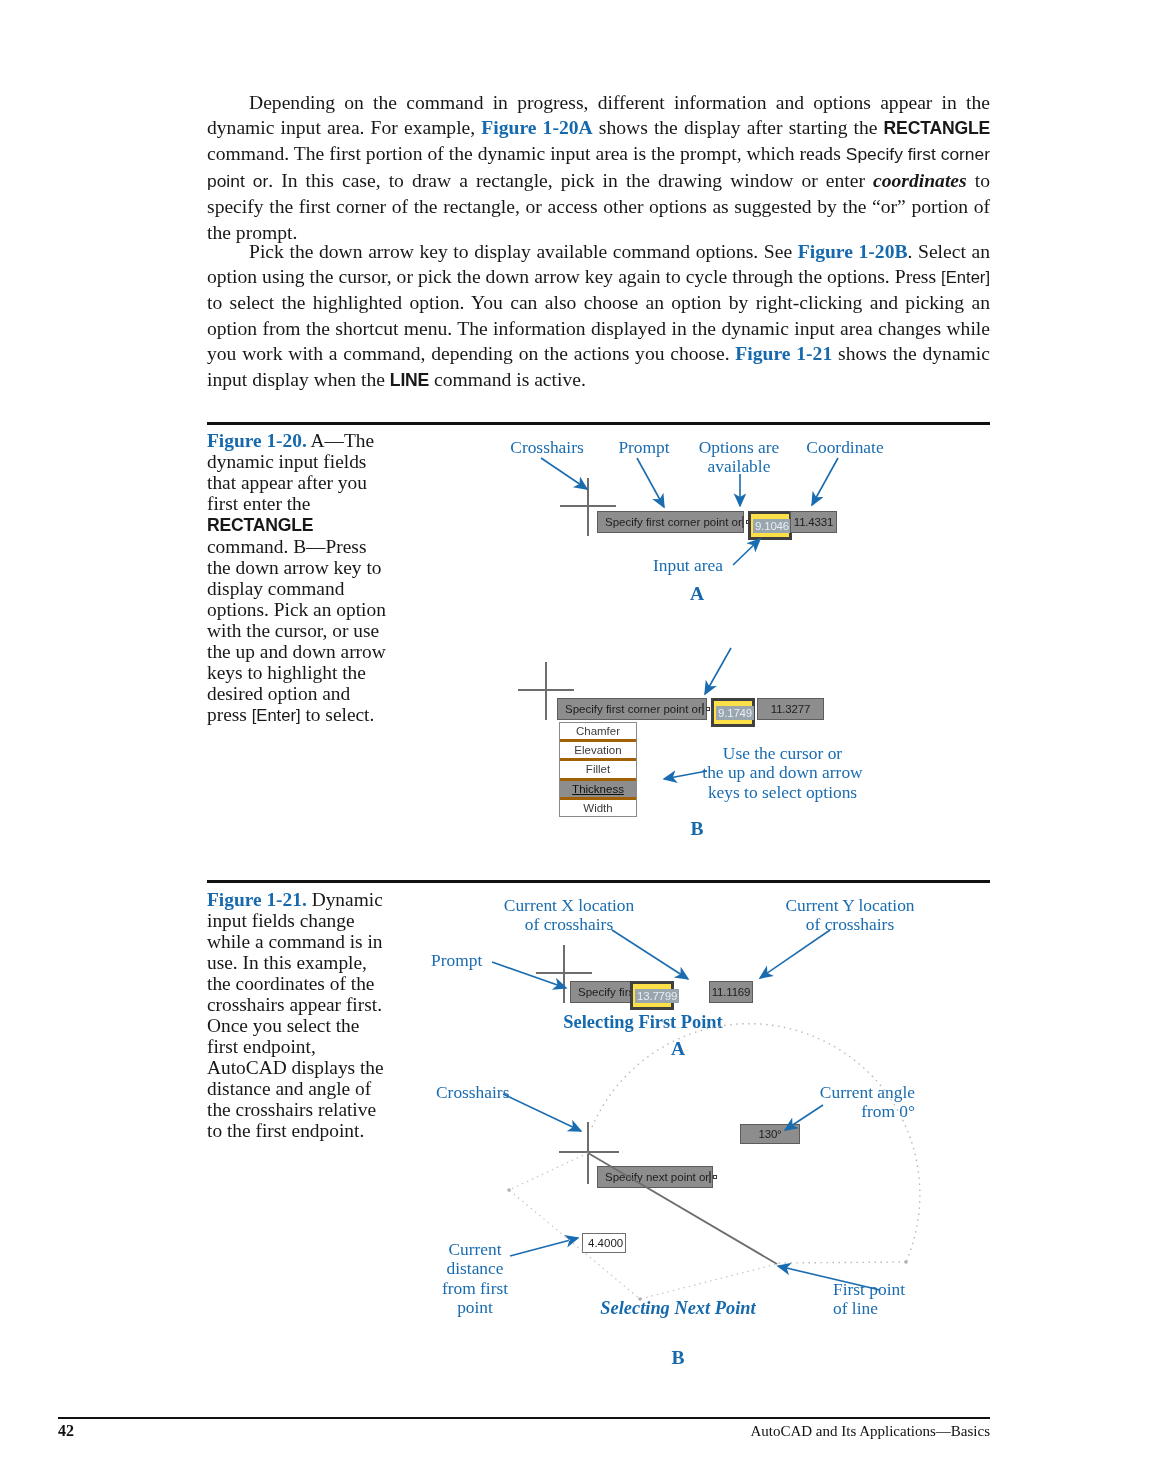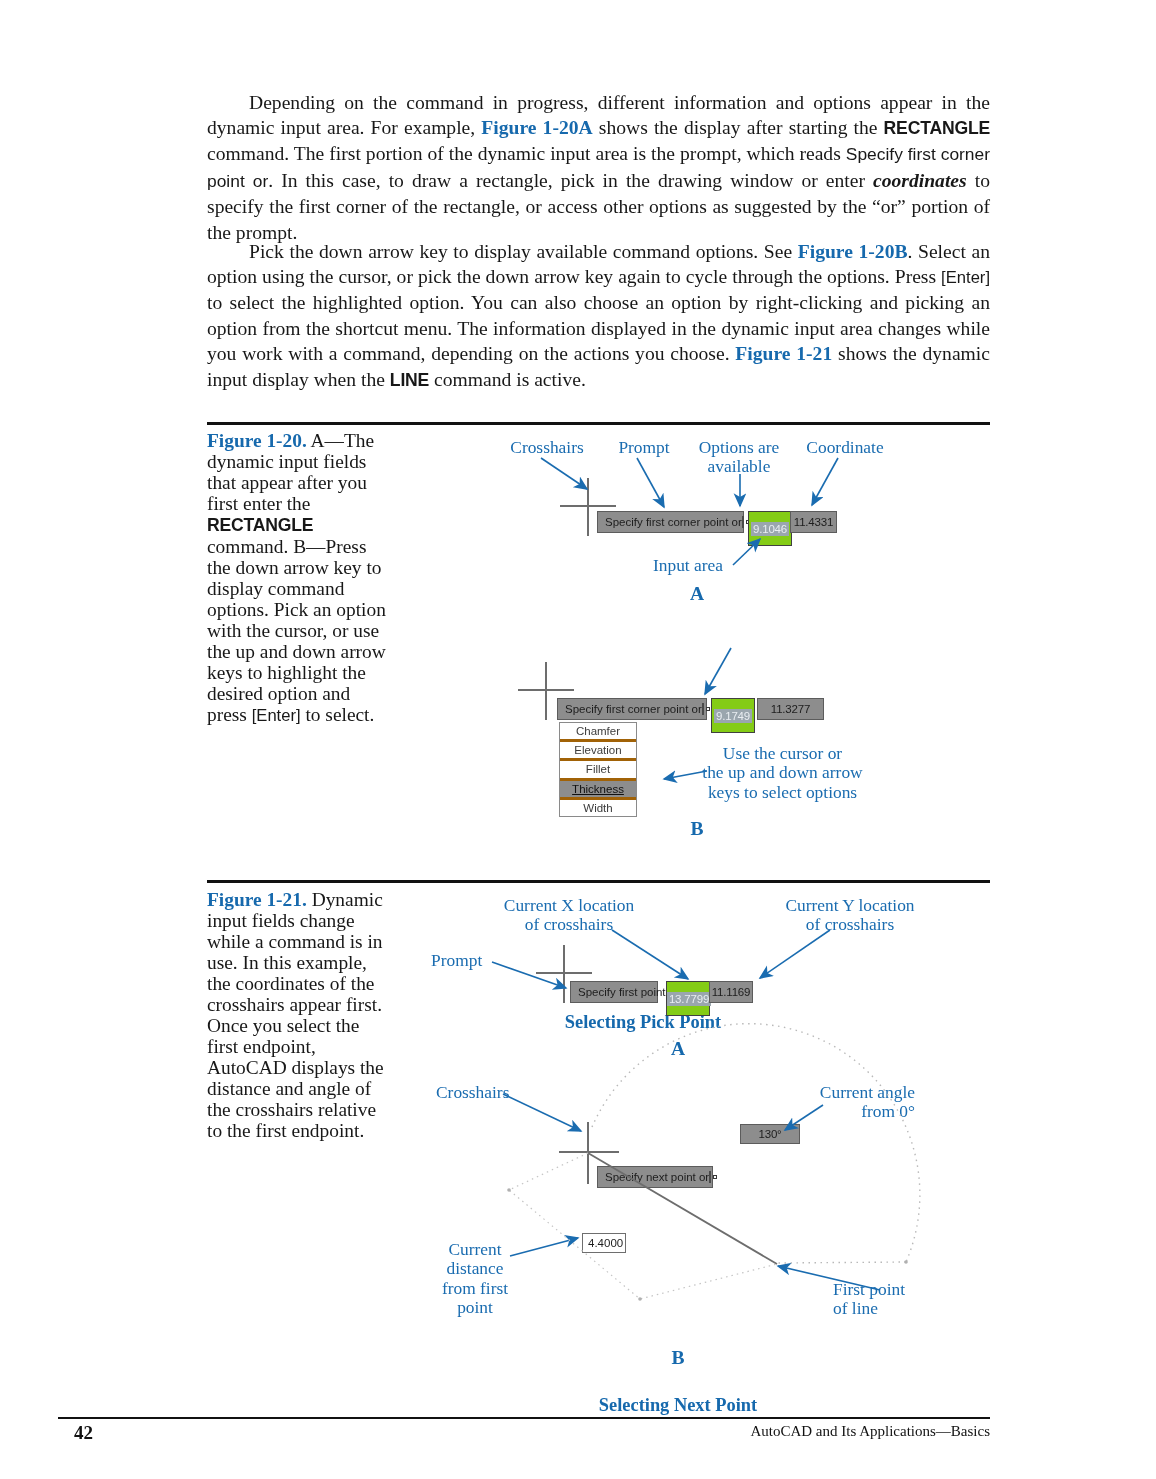--- a/index.html
+++ b/index.html
@@ -93,22 +93,22 @@
     width:12px;height:12px;
     border:1px solid #4a4a4a;background:#a9a9a9;
     position:relative;margin-left:auto;margin-right:5px;
     box-sizing:border-box;
   }
   .dd-btn:after{
     content:"";position:absolute;left:3px;top:3px;width:4px;height:4px;
     border:1px solid #3a3a3a;box-sizing:border-box;
   }
   .field-white{
-    position:absolute;background:#84cc16;border:1px solid #404040;
-    box-sizing:border-box;height:35px;
+    position:absolute;background:#fde047;border:3px solid #404040;
+    box-sizing:border-box;height:29px;
     display:flex;align-items:center;justify-content:flex-start;
     font-family:"Liberation Sans", sans-serif;font-size:11.5px;
   }
   .field-white .sel{
     background:#9aa6ae;color:#e9eef2;padding:1px 2px;margin-left:2px;letter-spacing:-0.2px;
   }
   .field-gray{
     position:absolute;background:#8d8d8d;border:1px solid #5c5c5c;
     box-sizing:border-box;height:22px;
     display:flex;align-items:center;justify-content:center;
@@ -139,22 +139,22 @@
   
   .cross{position:absolute;}
   .cross .h{position:absolute;background:#6d6d6d;height:2px;}
   .cross .v{position:absolute;background:#6d6d6d;width:2px;}
 
   svg.overlay{position:absolute;left:0;top:0;width:1156px;height:1479px;pointer-events:none;}
 
   
   #footer-rule{position:absolute;left:58px;top:1417px;width:932px;height:2px;background:#111;}
   #page-number{
-    position:absolute;left:74px;top:1422px;
-    font-family:"Liberation Serif", serif;font-weight:bold;font-size:19px;color:#111;
+    position:absolute;left:58px;top:1422px;
+    font-family:"Liberation Serif", serif;font-weight:bold;font-size:16px;color:#111;
   }
   #footer-title{
     position:absolute;right:166px;top:1423px;
     font-family:"Liberation Serif", serif;font-size:15px;color:#111;
   }
 </style>
 </head>
 <body>
 
 <div class="page">
@@ -233,48 +233,48 @@
   <div id="cap-21" class="figcaption">
     <span class="fignum">Figure 1-21.</span>
     <span>Dynamic input fields change while a command is in use. In this example, the coordinates of the crosshairs appear first. Once you select the first endpoint, AutoCAD displays the distance and angle of the crosshairs relative to the first endpoint.</span>
   </div>
 
   <div class="anno" style="left:489px;top:896px;width:160px;">Current X location
 of crosshairs</div>
   <div class="anno" style="left:770px;top:896px;width:160px;">Current Y location
 of crosshairs</div>
   <div class="anno left" style="left:431px;top:951px;width:66px;">Prompt</div>
-  <div class="subhead" style="left:540px;top:1012px;width:206px;">Selecting Pick Point</div>
+  <div class="subhead" style="left:540px;top:1012px;width:206px;">Selecting First Point</div>
   <div class="partlabel" style="left:636px;top:1038px;width:84px;">A</div>
 
   <div class="cross" style="left:536px;top:945px;width:56px;height:58px;">
     <div class="h" style="left:0;top:27px;width:56px;"></div>
     <div class="v" style="left:27px;top:0;height:58px;"></div>
   </div>
 
   <div class="tip" style="left:570px;top:981px;width:88px;">
     <span class="ptxt">Specify first point:</span>
   </div>
-  <div class="field-white" style="left:666px;top:981px;width:44px;justify-content:center;">
+  <div class="field-white" style="left:630px;top:981px;width:44px;">
     <span class="sel">13.7799</span>
   </div>
   <div class="field-gray" style="left:709px;top:981px;width:44px;">
     <span>11.1169</span>
   </div>
 
   <div class="anno left" style="left:436px;top:1083px;width:110px;">Crosshairs</div>
   <div class="anno right" style="left:783px;top:1083px;width:132px;">Current angle
 from 0°</div>
   <div class="anno" style="left:429px;top:1240px;width:92px;">Current
 distance
 from first
 point</div>
   <div class="anno left" style="left:833px;top:1280px;width:104px;">First point
 of line</div>
-  <div class="subhead" style="left:573px;top:1395px;width:210px;">Selecting Next Point</div>
+  <div class="subhead" style="left:573px;top:1298px;width:210px;font-style:italic;">Selecting Next Point</div>
   <div class="partlabel" style="left:636px;top:1347px;width:84px;">B</div>
 
   <div class="cross" style="left:559px;top:1122px;width:60px;height:62px;">
     <div class="h" style="left:0;top:29px;width:60px;"></div>
     <div class="v" style="left:28px;top:0;height:62px;"></div>
   </div>
 
   <div class="tip" style="left:597px;top:1166px;width:116px;">
     <span class="ptxt">Specify next point or</span>
     <span class="dd-btn"></span>

